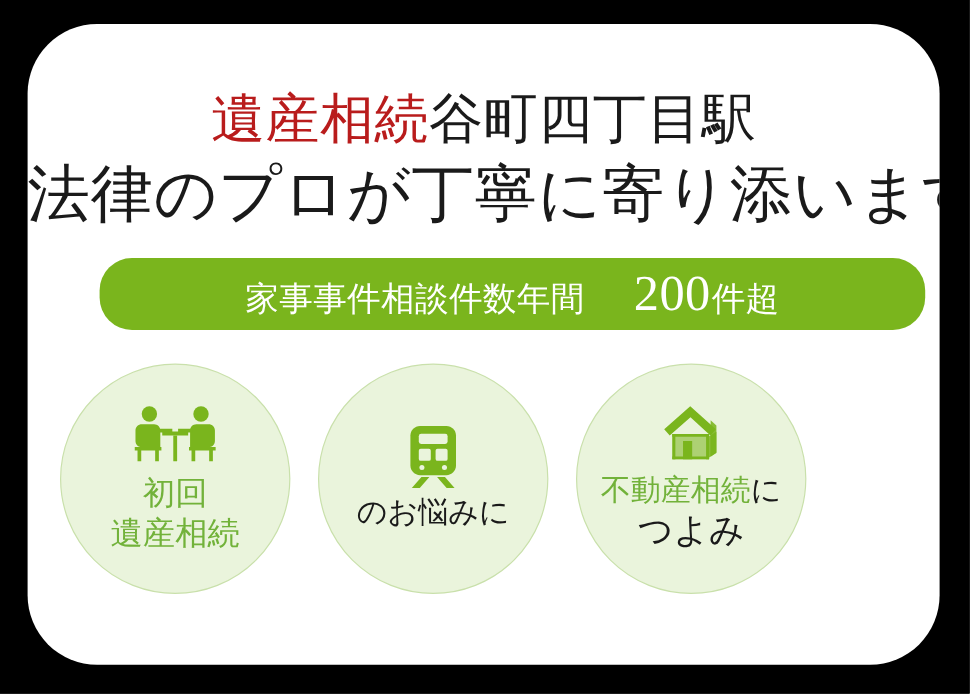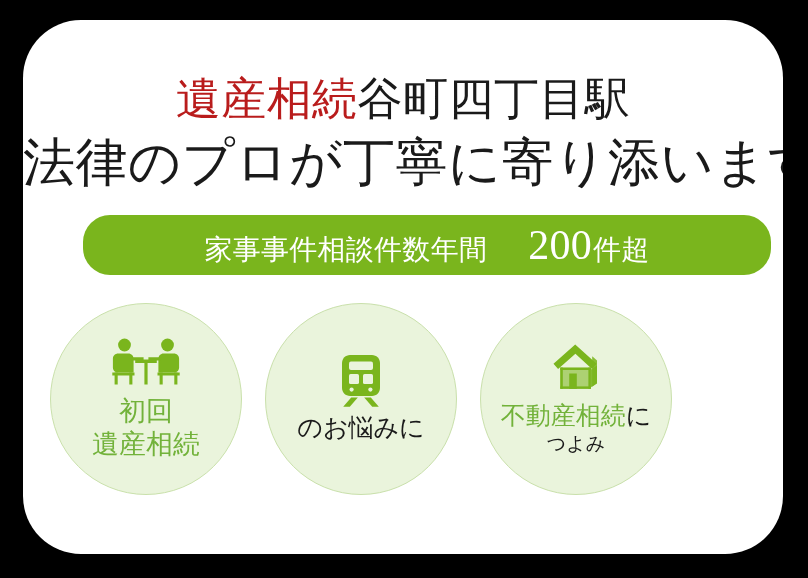--- a/index.html
+++ b/index.html
@@ -131,21 +131,21 @@
   .feature-label .l-green { color: #72b23a; }
   .feature-label .l-dark  { color: #1a1a1a; }
 
   #feature-0 .feature-label { font-size: 27px; }
   #feature-1 .feature-label { font-size: 25px; }
   #feature-2 .feature-label { font-size: 25px; }
 
   #feature-1 .row-1 { font-size: 25px; }
   #feature-1 .row-2 { font-size: 28px; }
   #feature-2 .row-1 { font-size: 25px; }
-  #feature-2 .row-2 { font-size: 19px; }
+  #feature-2 .row-2 { font-size: 29px; }
 </style>
 </head>
 <body>
 
 <div id="stage">
 
   <div id="card">
 
     <div id="headline-line1" class="headline">
       <span class="accent-green">遺産相続</span><span>谷町四丁目駅</span>

